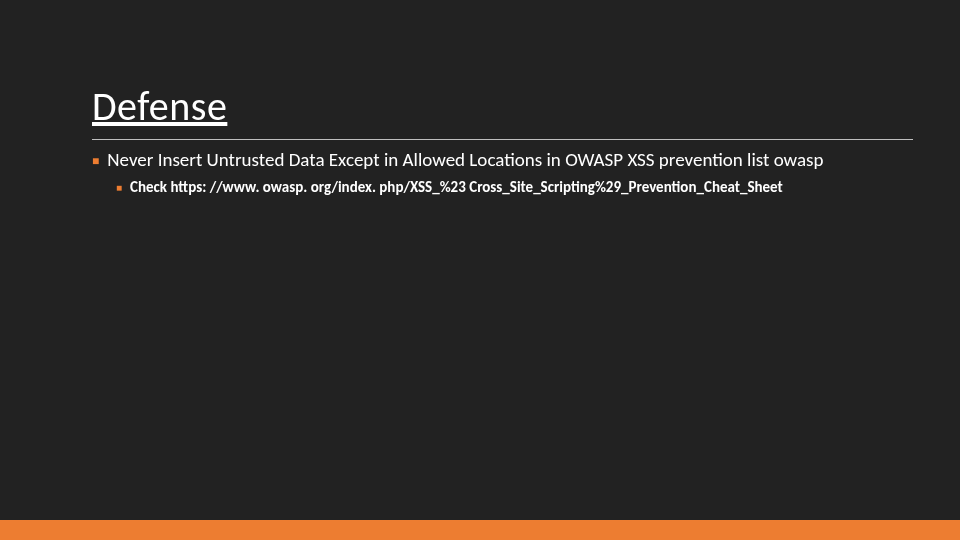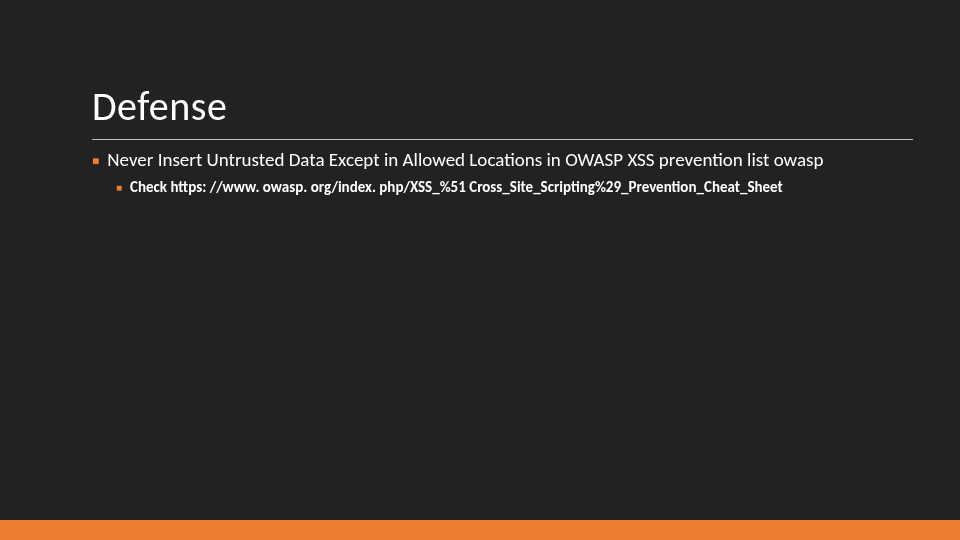--- a/index.html
+++ b/index.html
@@ -13,20 +13,21 @@
   .slide {
     width: 960px;
     height: 540px;
     position: relative;
   }
   .title-block {
     position: absolute;
     top: 82px;
     left: 92px;
     right: 47px;
+    text-decoration: underline;
   }
   .title-text {
     font-size: 40px;
     font-weight: 400;
     color: #ffffff;
     letter-spacing: 0.5px;
     padding-bottom: 6px;
   }
   .title-rule {
     border: none;
@@ -92,18 +93,18 @@
     <hr class="title-rule">
   </div>
 
   <div class="content-block">
     <div class="bullet-row bullet-lvl1">
       <span class="sq">■</span>
       <span>Never Insert Untrusted Data Except in Allowed Locations in OWASP XSS prevention list owasp</span>
     </div>
     <div class="bullet-row bullet-lvl2">
       <span class="sq">■</span>
-      <span>Check https: //www. owasp. org/index. php/XSS_%51 Cross_Site_Scripting%29_Prevention_Cheat_Sheet</span>
+      <span>Check https: //www. owasp. org/index. php/XSS_%23 Cross_Site_Scripting%29_Prevention_Cheat_Sheet</span>
     </div>
   </div>
 
   <div class="bottom-bar"></div>
 </div>
 
 </body></html>

